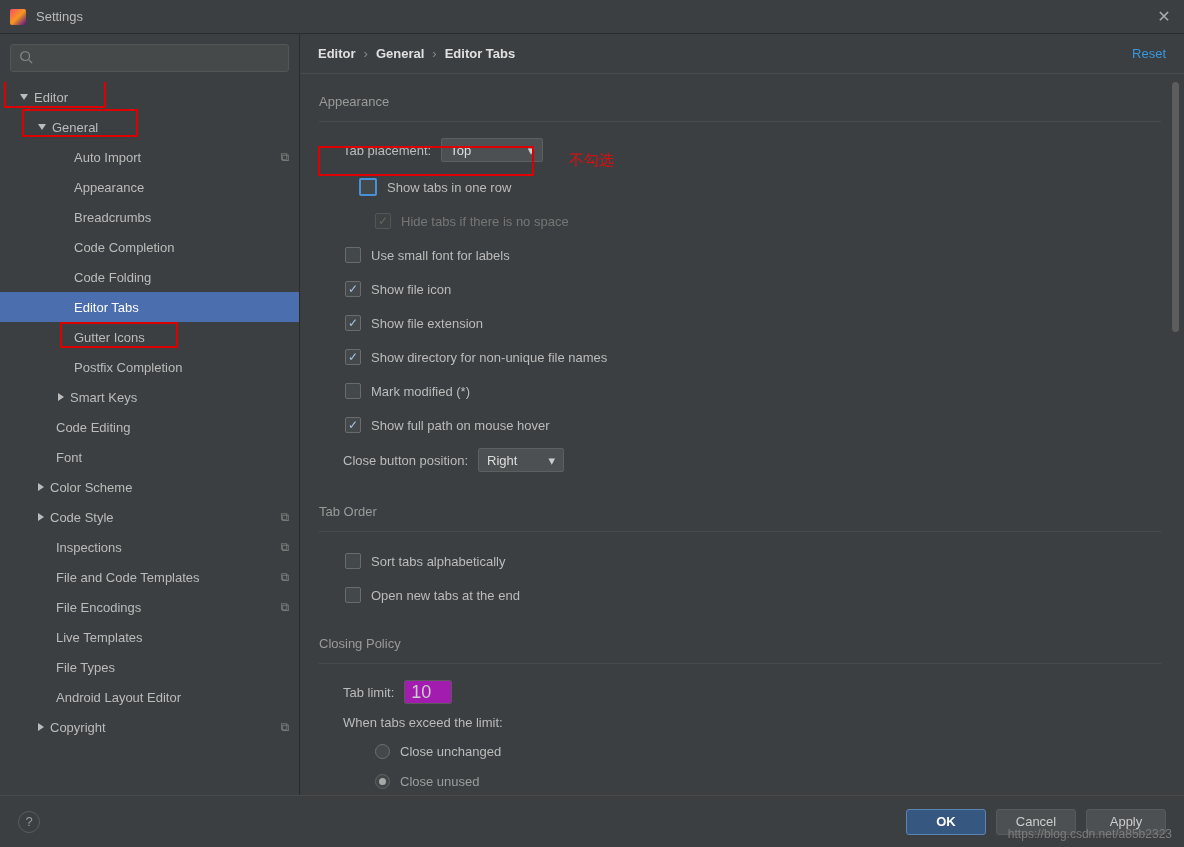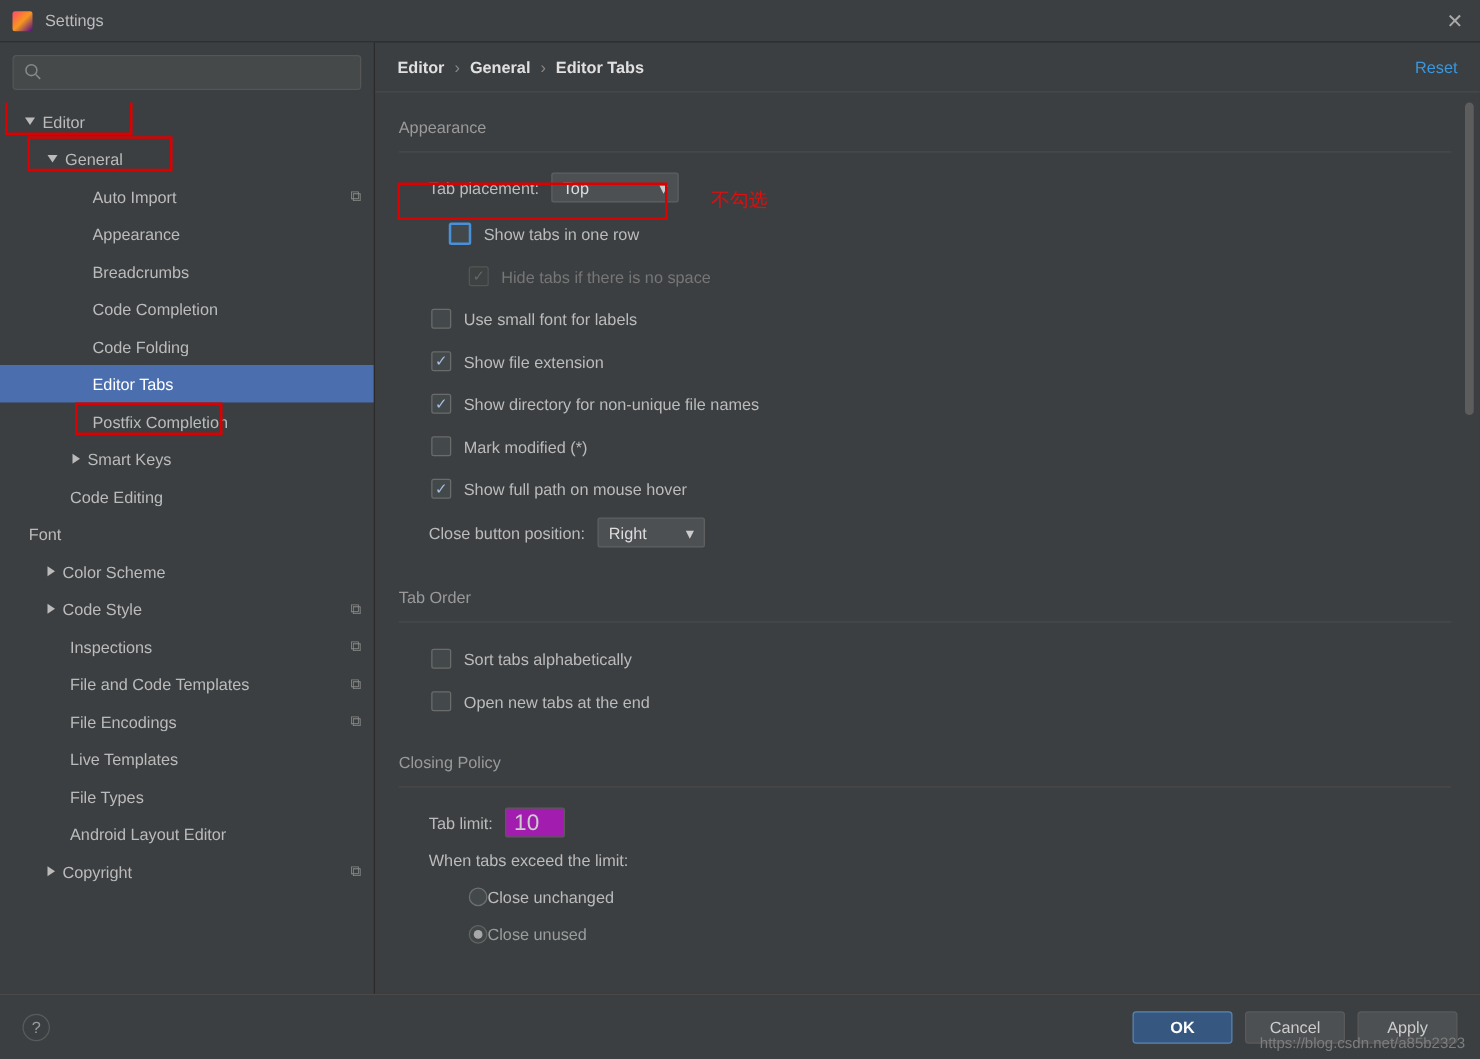--- a/index.html
+++ b/index.html
@@ -108,21 +108,21 @@
   flex-shrink:0;
 }
 .chk.checked::after { content:"✓"; color:#a8c0e0; font-size:12px; line-height:1; }
 .chk.disabled { border-color:#555; background:#3e4243; }
 .chk.disabled.checked::after { color:#666; }
 .chk.highlight { border:2px solid #4a90d9; width:18px; height:18px; }
 .text-input {
   background:#a21caf; border:1px solid #5a5a5a; border-radius:2px;
   height:24px; width:48px; color:#ccc; padding:0 6px; font-size:18px;
 }
-.radio-row { display:flex; align-items:center; height:30px; margin-left:56px; }
+.radio-row { display:flex; align-items:center; height:30px; margin-left:56px; gap:10px; }
 .radio {
   width:15px; height:15px; border:1px solid #6f6f6f; border-radius:50%;
   background:#43494a; display:flex; align-items:center; justify-content:center; cursor:pointer;
 }
 .radio.checked::after { content:""; width:7px; height:7px; background:#ccc; border-radius:50%; }
 .buttonbar {
   height:52px; border-top:1px solid #4a4a4a;
   display:flex; align-items:center; padding:0 18px;
 }
 .help-btn {
@@ -195,30 +195,33 @@
         <span class="label">Code Completion</span>
       </div>
       <div class="tree-item indent2">
         <span class="label">Code Folding</span>
       </div>
       <div class="redbox" style="left:60px; top:240px; width:118px; height:26px;"></div>
       <div class="tree-item indent2 selected">
         <span class="label">Editor Tabs</span>
       </div>
       <div class="tree-item indent2">
+        <span class="label">Gutter Icons</span>
+      </div>
+      <div class="tree-item indent2">
         <span class="label">Postfix Completion</span>
       </div>
       <div class="tree-item indent2" style="padding-left:58px;">
         <span class="tri right"></span>
         <span class="label">Smart Keys</span>
       </div>
       <div class="tree-item" style="padding-left:56px;">
         <span class="label">Code Editing</span>
       </div>
-      <div class="tree-item" style="padding-left:23px;justify-content:center;">
+      <div class="tree-item" style="padding-left:56px;justify-content:center;">
         <span class="label">Font</span>
       </div>
       <div class="tree-item indent1">
         <span class="tri right"></span>
         <span class="label">Color Scheme</span>
       </div>
       <div class="tree-item indent1">
         <span class="tri right"></span>
         <span class="label">Code Style</span>
         <span class="copy-icon">⧉</span>
@@ -288,20 +291,24 @@
       <div class="chk-row sub disabled">
         <div class="chk disabled checked"></div>
         <span>Hide tabs if there is no space</span>
       </div>
       <div class="chk-row">
         <div class="chk"></div>
         <span>Use small font for labels</span>
       </div>
       <div class="chk-row">
         <div class="chk checked"></div>
+        <span>Show file icon</span>
+      </div>
+      <div class="chk-row">
+        <div class="chk checked"></div>
         <span>Show file extension</span>
       </div>
       <div class="chk-row">
         <div class="chk checked"></div>
         <span>Show directory for non-unique file names</span>
       </div>
       <div class="chk-row">
         <div class="chk"></div>
         <span>Mark modified (*)</span>
       </div>

